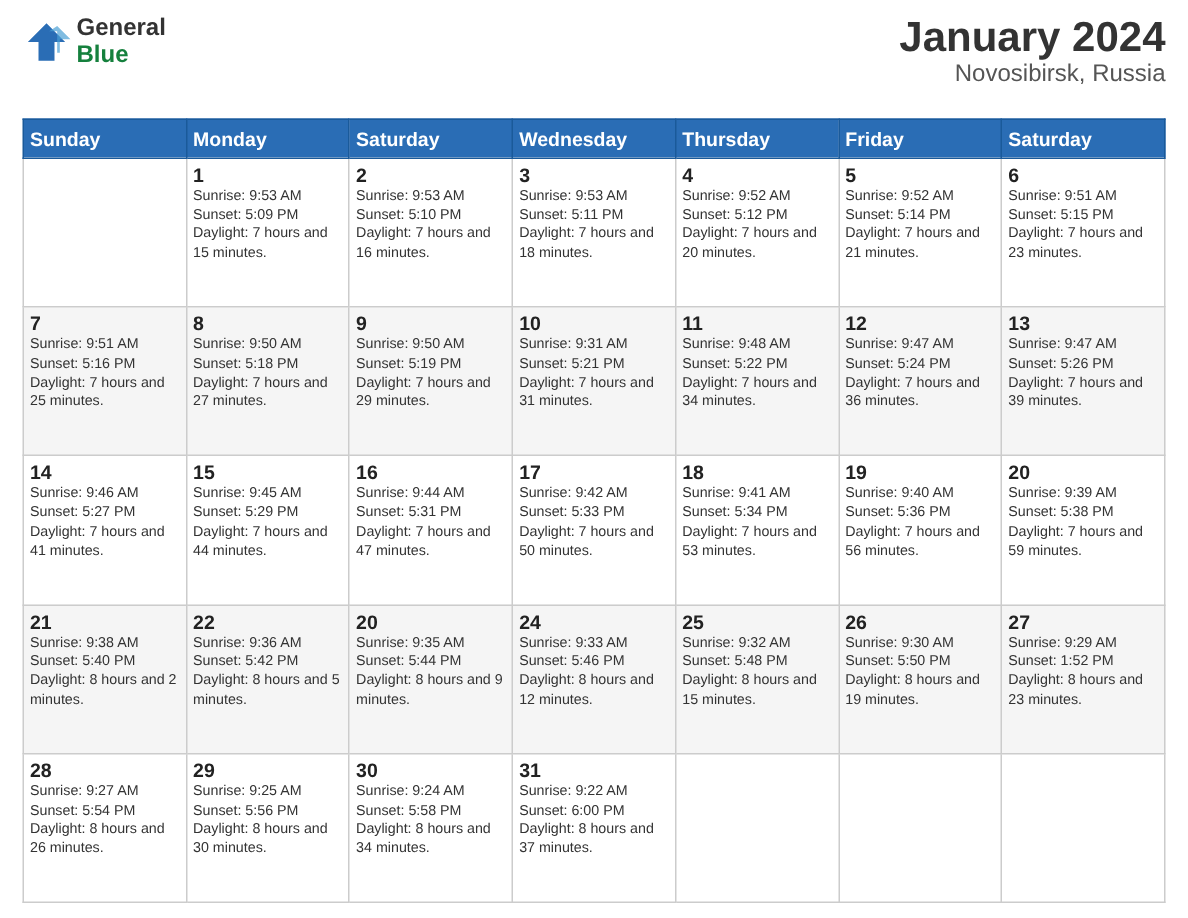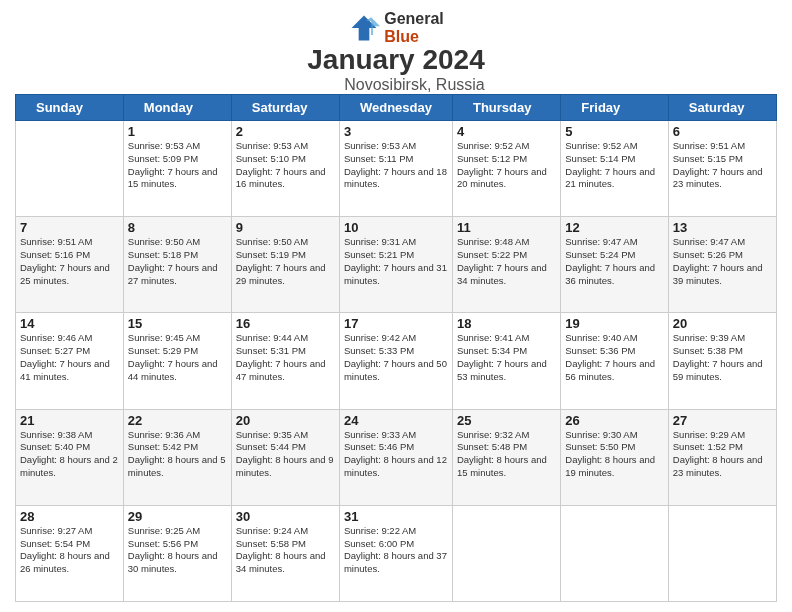--- a/index.html
+++ b/index.html
@@ -13,43 +13,42 @@
     .page {
       width: 792px;
       height: 612px;
       display: flex;
       flex-direction: column;
       padding: 10px 15px 10px 15px;
     }
     .header {
       display: flex;
       justify-content: space-between;
-      align-items: center;
-      margin-bottom: 0;
-      flex-direction: column;
+      align-items: flex-start;
+      margin-bottom: 20px;
     }
     .logo {
       display: flex;
       align-items: center;
       gap: 4px;
     }
     .logo-text {
       display: flex;
       flex-direction: column;
       line-height: 1.1;
     }
     .logo-general {
       font-size: 16px;
       font-weight: bold;
       color: #333;
     }
     .logo-blue {
       font-size: 16px;
       font-weight: bold;
-      color: #c2410c;
+      color: #15803d;
     }
     .logo-icon {
       width: 32px;
       height: 32px;
     }
     .title-block {
       text-align: right;
     }
     .month-title {
       font-size: 28px;
@@ -64,21 +63,21 @@
     .calendar {
       width: 100%;
       border-collapse: collapse;
       flex: 1;
     }
     .calendar th {
       background: #2a6db5;
       color: #fff;
       font-size: 13px;
       font-weight: bold;
-      padding: 5px 20px;
+      padding: 5px 4px;
       text-align: left;
       border: 1px solid #1a5a9a;
     }
     .calendar td {
       border: 1px solid #ccc;
       vertical-align: top;
       padding: 3px 4px;
       width: calc(100% / 7);
       background: #fff;
       min-height: 80px;

